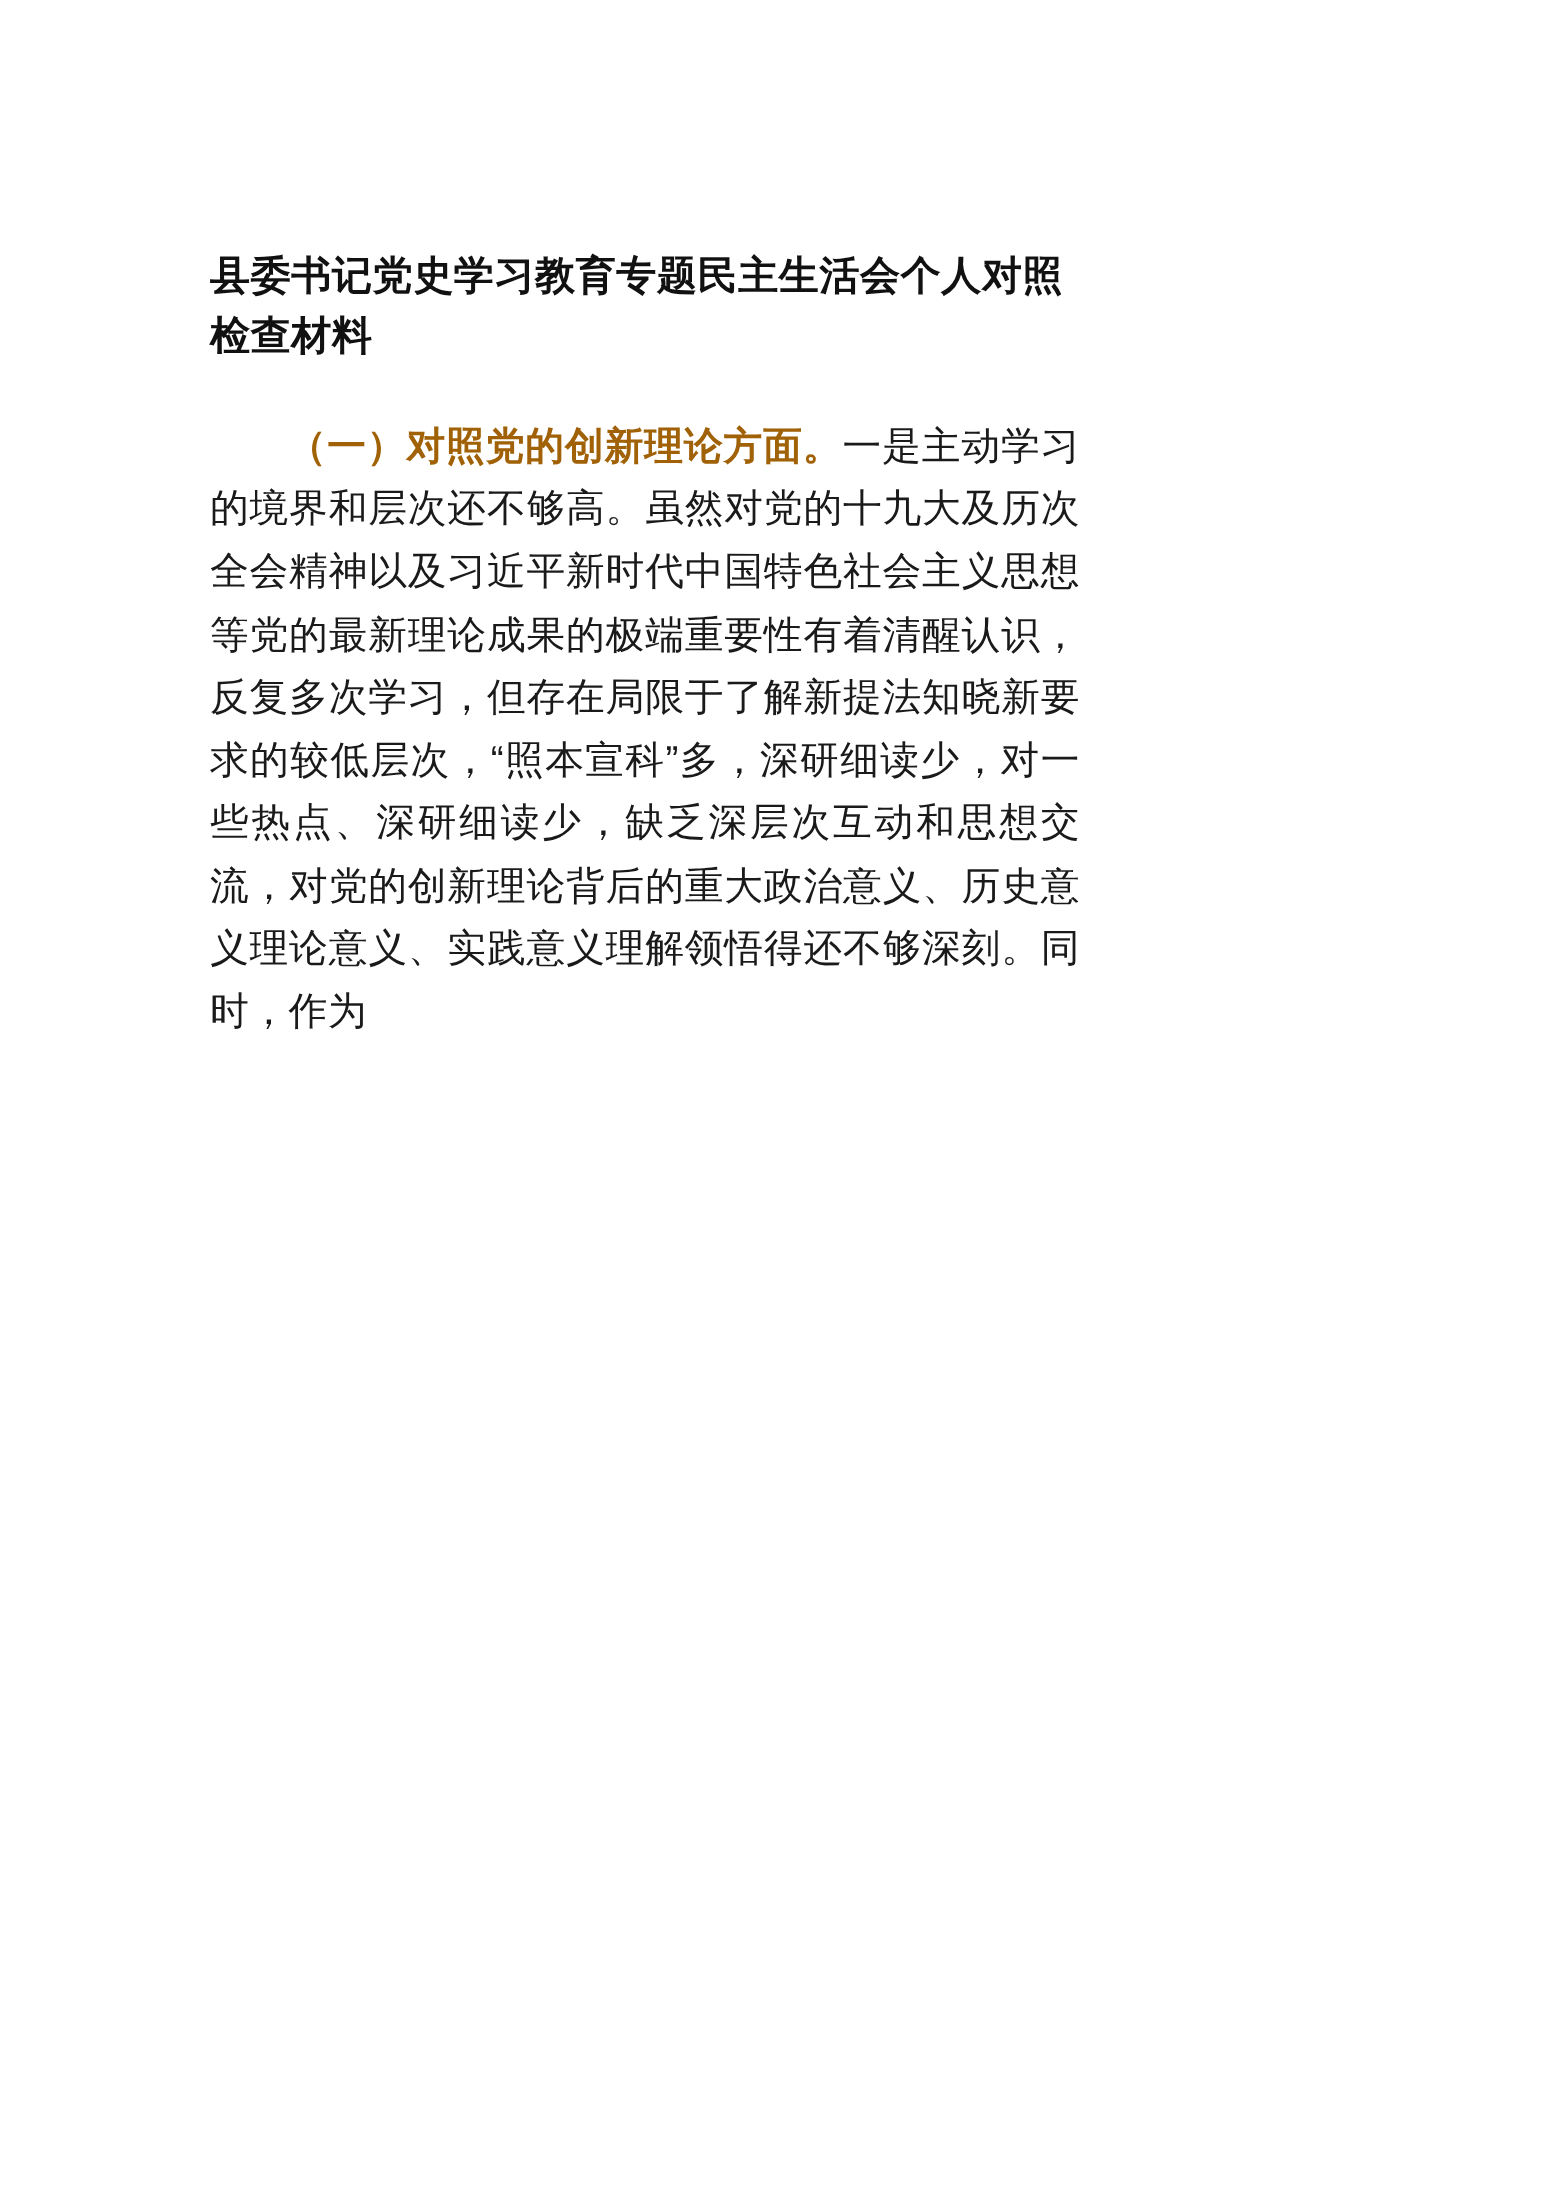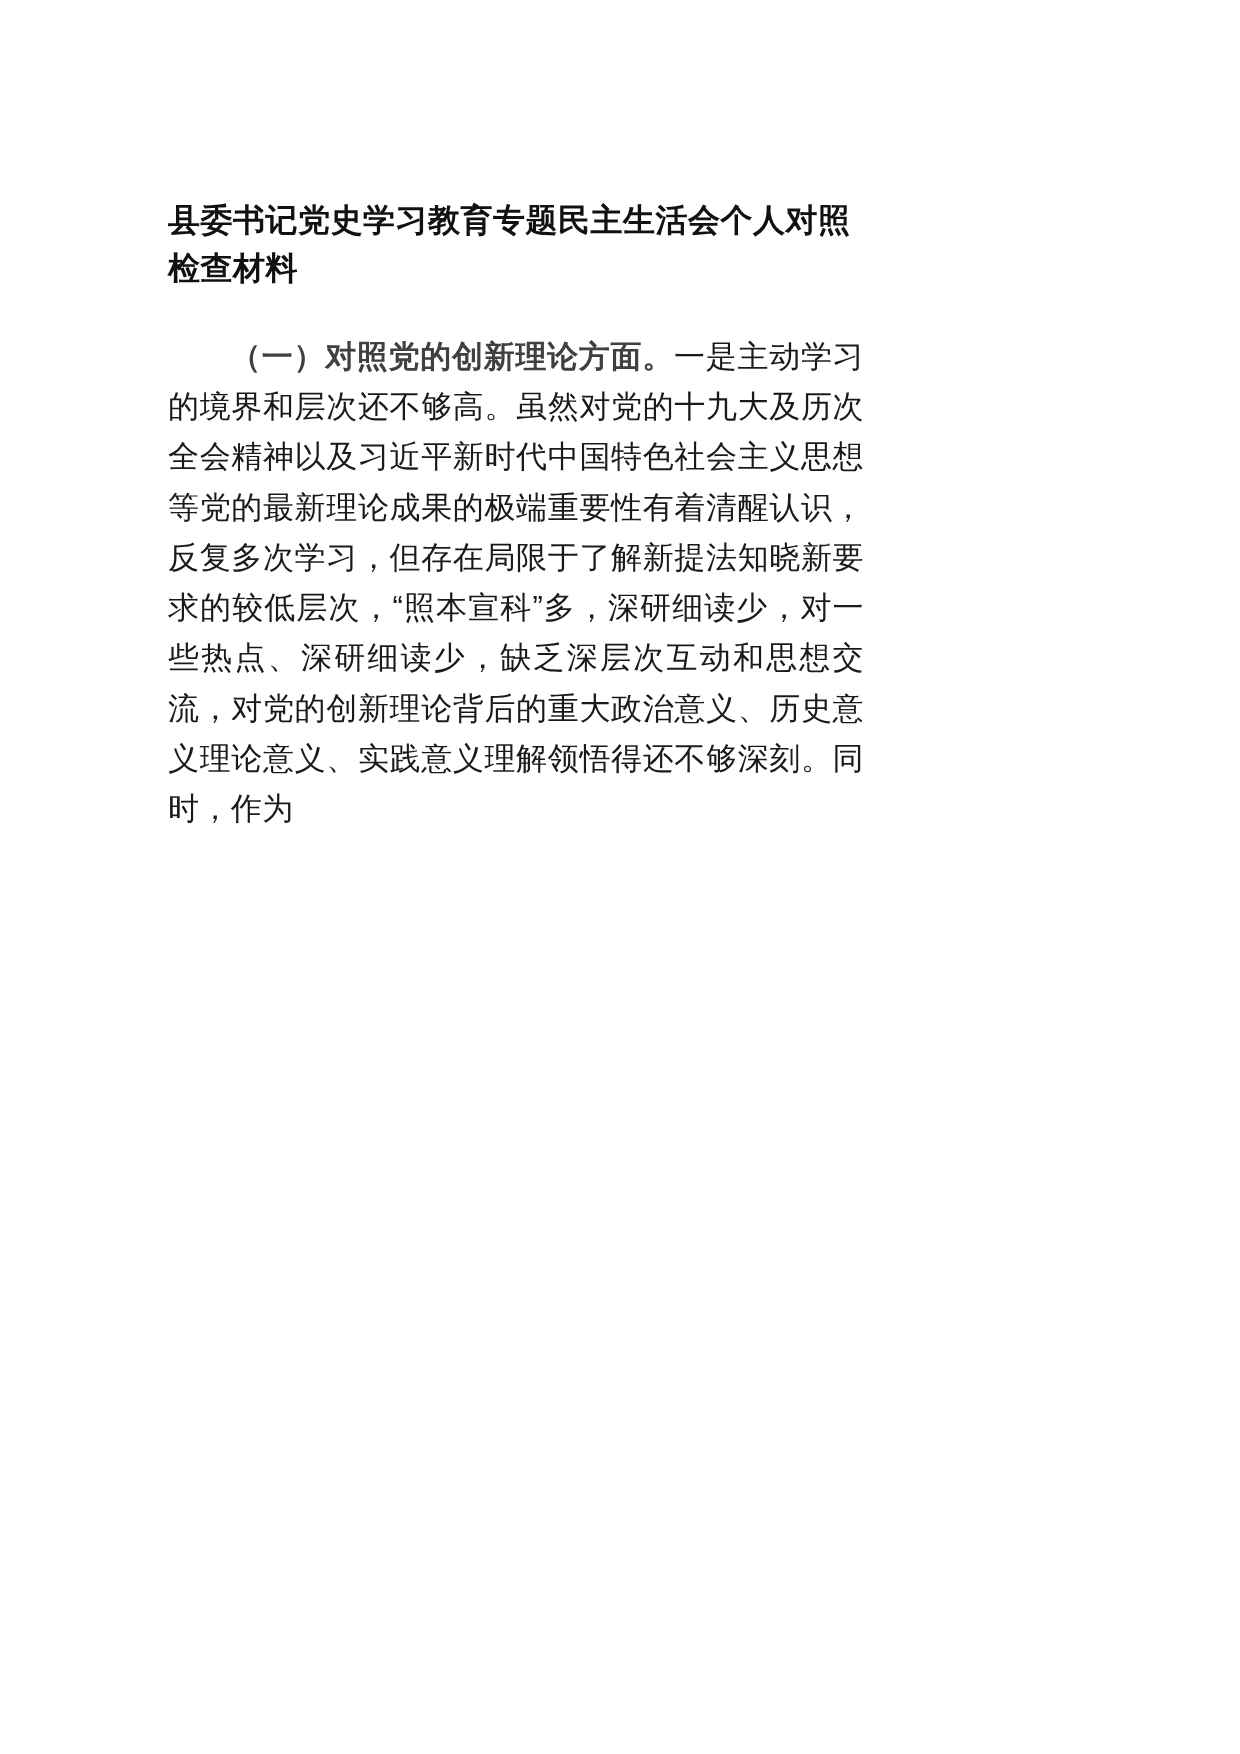--- a/index.html
+++ b/index.html
@@ -44,21 +44,21 @@
     font-size: 31px;
     font-weight: 700;
     line-height: 1.62;
     letter-spacing: 0.4px;
     margin: 22px 0 10px 0;
     text-indent: 62px;
     color: #111111;
   }
   .para .lead {
     font-weight: 700;
-    color: #404040;
+    color: #a16207;
   }
   .para.tight {
     margin-bottom: 0;
   }
 </style>
 </head>
 <body>
 
 <div class="page">
 

